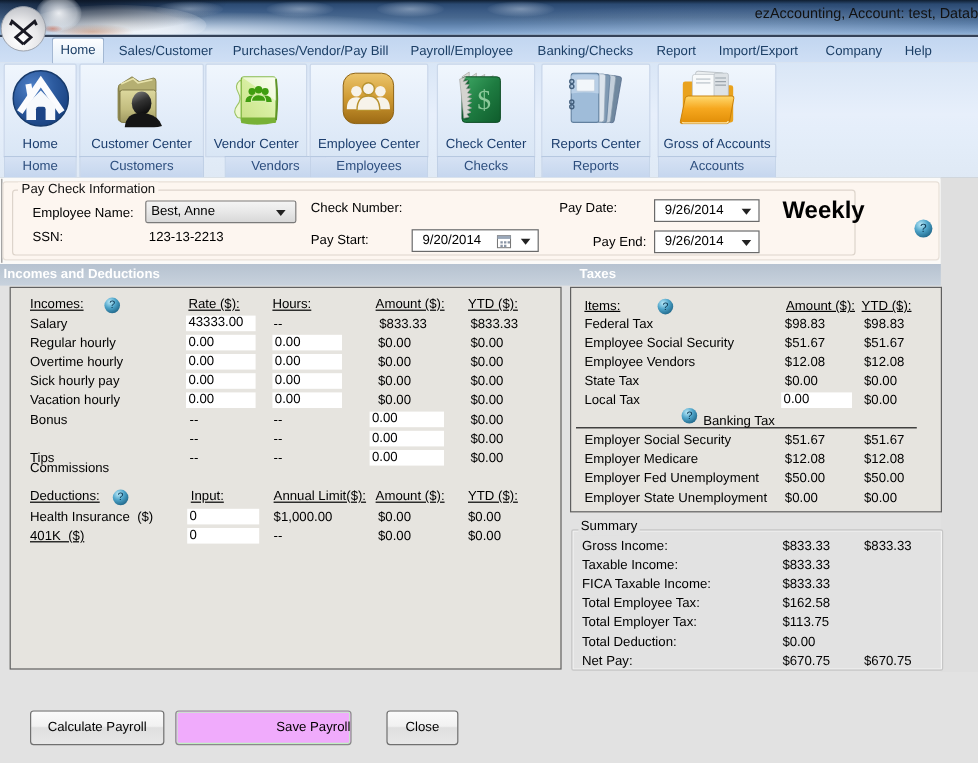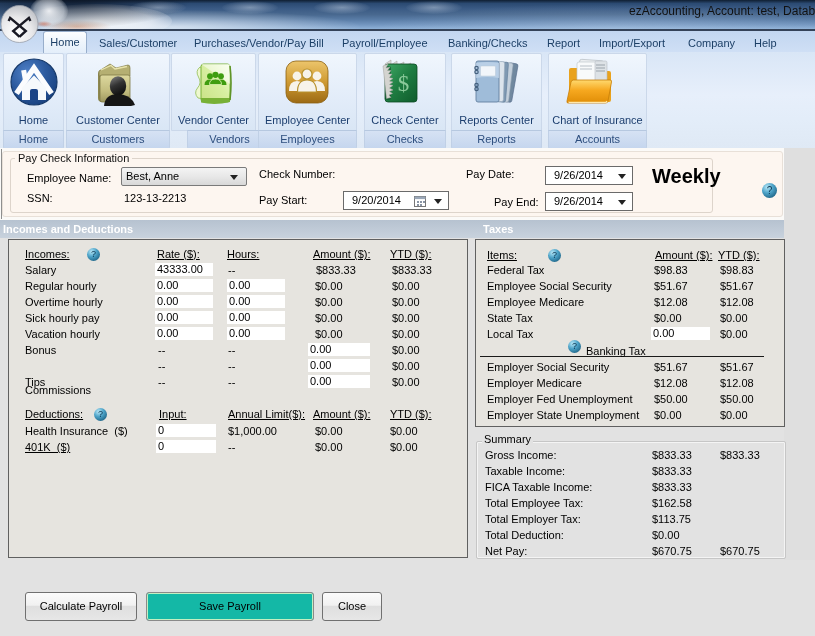--- a/index.html
+++ b/index.html
@@ -247,21 +247,21 @@
   <g>
    <rect x="14" y="2" width="24" height="22" rx="2" fill="#eceff1" stroke="#b5bcc2" stroke-width="0.7" transform="rotate(4 26 13)"></rect>
    <rect x="12" y="4" width="26" height="20" rx="2" fill="#f8fafb" stroke="#c2c8cd" stroke-width="0.7"></rect>
    <rect x="30" y="3" width="12" height="21" rx="1.5" fill="#dde2e6" stroke="#b5bcc2" stroke-width="0.6"></rect>
    <path d="M31 7 h9 M31 10 h9 M31 13 h9" stroke="#9aa3ab" stroke-width="1"></path>
    <path d="M15 8 L27 8 M15 11 L27 11" stroke="#cdd4d9" stroke-width="1.4"></path>
   </g>
   <path d="M3 45 Q1.5 45 2 43 L6 24 Q6.5 22 8.5 22 L45 22 Q47 22 46.5 24 L43 43 Q42.6 45 40.6 45 Z" fill="url(#fgold)" stroke="#c87f08" stroke-width="0.8"></path>
   <path d="M4 43.6 Q3.7 44.4 5 44.4 L40.4 44.4 Q41.6 44.4 41.9 43" fill="none" stroke="#ffe9ad" stroke-width="1.2"></path>
  </svg>
- <div class="blabel">Chart of Insurance</div>
+ <div class="blabel">Gross of Accounts</div>
 </div>
 <div class="cap" style="left:548px;width:97px;">Accounts</div>
 </div>
 
 <svg class="abs" style="left:0px;top:4px;" width="40" height="40" viewBox="0 0 40 40">
   <defs>
     <radialGradient id="orbg" cx="40%" cy="75%" r="80%">
       <stop offset="0" stop-color="#ffffff"></stop>
         <stop offset="0.55" stop-color="#e8e8ea"></stop>
         <stop offset="1" stop-color="#b9bcc2"></stop>
@@ -394,21 +394,21 @@
 <div class="row u" style="left:718px;top:248px;">YTD ($):</div>
 
 <div class="row" style="left:487px;top:263px;">Federal Tax</div>
 <div class="row" style="left:654px;top:263px;">$98.83</div>
 <div class="row" style="left:720px;top:263px;">$98.83</div>
 
 <div class="row" style="left:487px;top:279px;">Employee Social Security</div>
 <div class="row" style="left:654px;top:279px;">$51.67</div>
 <div class="row" style="left:720px;top:279px;">$51.67</div>
 
-<div class="row" style="left:487px;top:295px;">Employee Medicare</div>
+<div class="row" style="left:487px;top:295px;">Employee Vendors</div>
 <div class="row" style="left:654px;top:295px;">$12.08</div>
 <div class="row" style="left:720px;top:295px;">$12.08</div>
 
 <div class="row" style="left:487px;top:311px;">State Tax</div>
 <div class="row" style="left:654px;top:311px;">$0.00</div>
 <div class="row" style="left:720px;top:311px;">$0.00</div>
 
 <div class="row" style="left:487px;top:327px;">Local Tax</div>
 <div class="inp" style="left:651px;top:327px;width:59px;">0.00</div>
 <div class="row" style="left:720px;top:327px;">$0.00</div>
@@ -445,14 +445,14 @@
 <div class="row" style="left:485px;top:512px;">Total Employer Tax:</div>
 <div class="row" style="left:652px;top:512px;">$113.75</div>
 <div class="row" style="left:485px;top:528px;">Total Deduction:</div>
 <div class="row" style="left:652px;top:528px;">$0.00</div>
 <div class="row" style="left:485px;top:544px;">Net Pay:</div>
 <div class="row" style="left:652px;top:544px;">$670.75</div>
 <div class="row" style="left:720px;top:544px;">$670.75</div>
 </div>
 
 <div class="btn" style="left:25px;width:112px;">Calculate Payroll</div>
-<div class="btn" style="left:146px;width:168px;background:#14b8a6;border-color:#8a8a8a;box-shadow:0 0 0 1px #c2f0c2 inset;">Save Payroll</div>
+<div class="btn" style="left:146px;width:147px;background:#f0abfc;border-color:#8a8a8a;box-shadow:0 0 0 1px #c2f0c2 inset;text-align:right;">Save Payroll</div>
 <div class="btn" style="left:322px;width:60px;">Close</div>
 
 </body></html>

